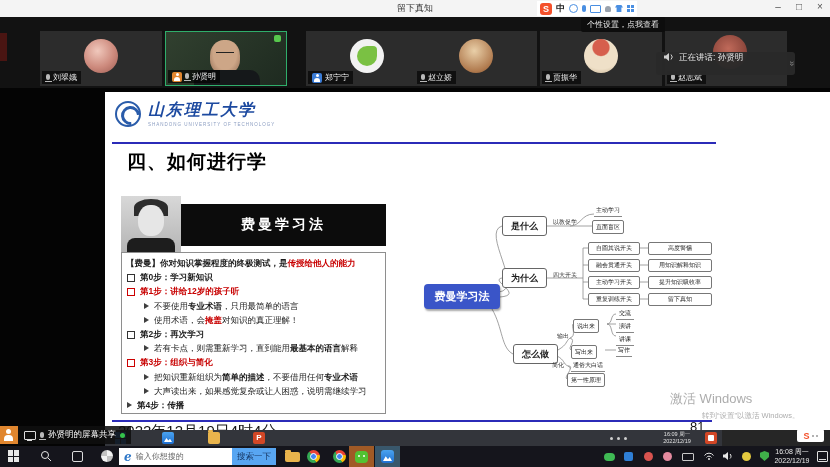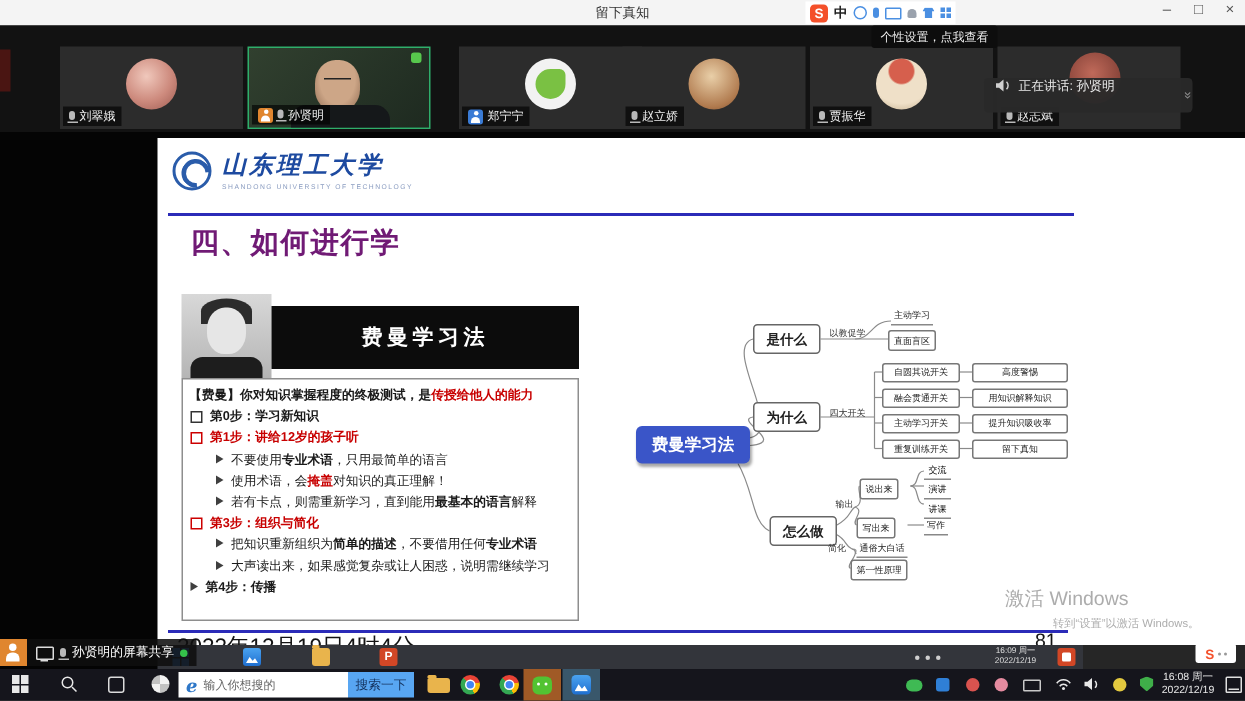--- a/index.html
+++ b/index.html
@@ -62,21 +62,21 @@
   #wm .l2{font-size:7.5px;margin-top:3px;padding-left:32px;}
   
   #univ{left:10px;top:8px;display:flex;gap:7px;align-items:center;}
   #u-logo{width:26px;height:26px;border:2px solid #2a5caa;border-radius:50%;position:relative;box-sizing:border-box;}
   #u-logo:after{content:"";position:absolute;left:4px;top:3px;width:13px;height:13px;border:3px solid #2a5caa;
     border-right-color:transparent;border-radius:50%;transform:rotate(40deg);}
   #u-zh{font-family:"DejaVu Serif","Liberation Serif",serif;font-style:italic;font-weight:bold;
     font-size:16px;color:#1d4aa0;letter-spacing:2px;}
   #u-en{font-size:4.5px;color:#8a9cc0;letter-spacing:1px;margin-top:1px;}
   #hline{left:7px;top:50px;width:604px;height:2px;background:#2b2bb8;}
-  #s-title{left:22px;top:57px;font-size:19px;font-weight:bold;color:#701a75;letter-spacing:1px;}
+  #s-title{left:22px;top:57px;font-size:19px;font-weight:bold;color:#000000;letter-spacing:1px;}
   
   #photo{left:16px;top:104px;width:60px;height:56px;background:linear-gradient(#d8d8d8,#b5b5b5);overflow:hidden;}
   #photo .hair{position:absolute;left:13px;top:3px;width:34px;height:17px;background:#2c2c2c;border-radius:50% 50% 0 0;}
   #photo .face{position:absolute;left:17px;top:9px;width:26px;height:31px;background:#e6e6e6;border-radius:46% 46% 44% 44%;}
   #photo .suit{position:absolute;left:6px;bottom:0;width:48px;height:14px;background:#1d1d1d;border-radius:8px 8px 0 0;}
   #pbar{left:76px;top:112px;width:205px;height:42px;background:#0c0c0c;color:#fff;display:flex;
     align-items:center;justify-content:center;font-size:14px;font-weight:bold;letter-spacing:3px;}
   #pbody{left:16px;top:160px;width:265px;height:162px;border:1px solid #8e8e8e;padding:3px 4px;
     font-size:8.5px;color:#1a1a1a;box-sizing:border-box;background:#fff;}
   .pl{display:flex;align-items:flex-start;line-height:14.2px;white-space:nowrap;}
@@ -319,20 +319,24 @@
           <span>不要使用</span>
           <span class="b">专业术语</span>
           <span>，只用最简单的语言</span>
         </div>
         <div class="pl ind">
           <span class="mk arrow"></span>
           <span>使用术语，会</span>
           <span class="b red">掩盖</span>
           <span>对知识的真正理解！</span>
         </div>
+        <div class="pl">
+          <span class="mk box"></span>
+          <span class="b">第2步：再次学习</span>
+        </div>
         <div class="pl ind">
           <span class="mk arrow"></span>
           <span>若有卡点，则需重新学习，直到能用</span>
           <span class="b">最基本的语言</span>
           <span>解释</span>
         </div>
         <div class="pl">
           <span class="mk box redm"></span>
           <span class="b red">第3步：组织与简化</span>
         </div>

